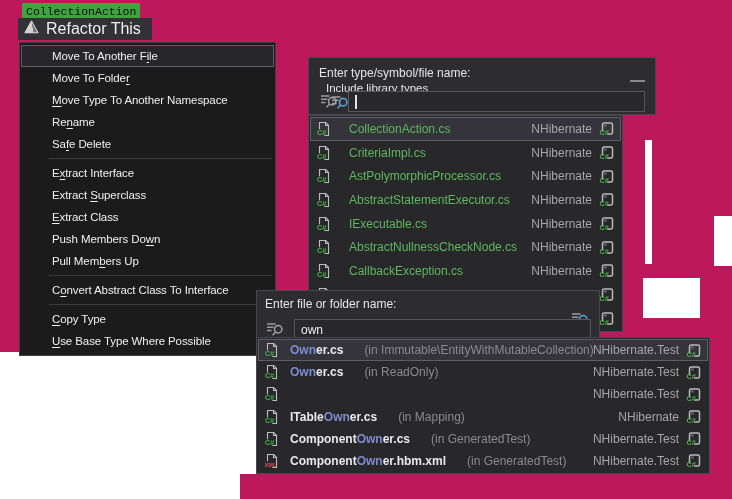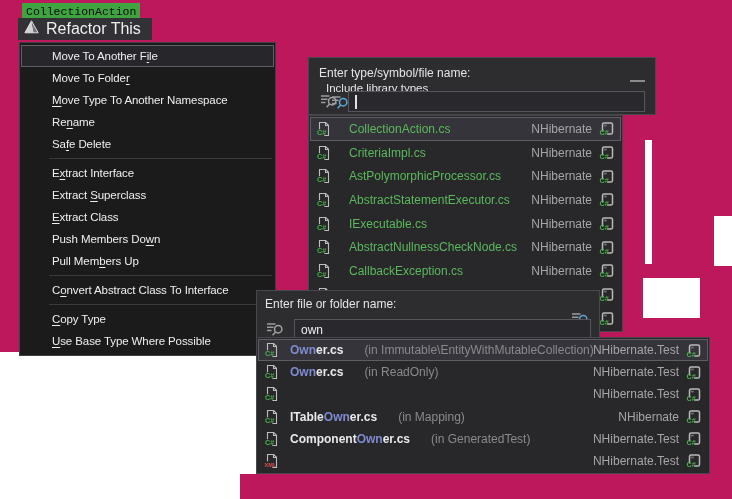--- a/index.html
+++ b/index.html
@@ -411,20 +411,21 @@
         </span>
       </div>
       <div class="lrow">
         <span class="fic">
           <svg width="16" height="16" viewBox="0 0 16 16">
             <path d="M3.5 8.2V1.5h6.2l2.8 2.8v10.2H8.4" fill="none" stroke="#BDBDBD" stroke-width="1.1"></path>
             <path d="M9.5 1.5v3h3" fill="none" stroke="#BDBDBD" stroke-width="1.1"></path>
             <text x="0.5" y="14" font-family="Liberation Sans,sans-serif" font-size="5.6" font-weight="bold" fill="#D25151">XML</text>
           </svg>
         </span>
+        <span class="fname"><span class="seg">Component</span><span class="seg-m">Own</span><span class="seg">er.hbm.xml</span><span class="loc">(in GeneratedTest)</span></span>
         <span class="proj">NHibernate.Test</span>
         <span class="pic">
           <svg width="17" height="15" viewBox="0 0 17 15">
             <path d="M3.5 10.5v-7a1.6 1.6 0 0 1 1.6-1.6h6.8a1.6 1.6 0 0 1 1.6 1.6v8a1.6 1.6 0 0 1-1.6 1.6H8.2" fill="none" stroke="#B9B9B9" stroke-width="1.5"></path>
             <rect x="4.6" y="3.6" width="3.2" height="1.8" fill="#6A6A6E"></rect>
             <text x="0.6" y="14.2" font-family="Liberation Sans,sans-serif" font-size="7.2" font-weight="bold" fill="#49B249">C#</text>
           </svg>
         </span>
       </div>
     </div>

